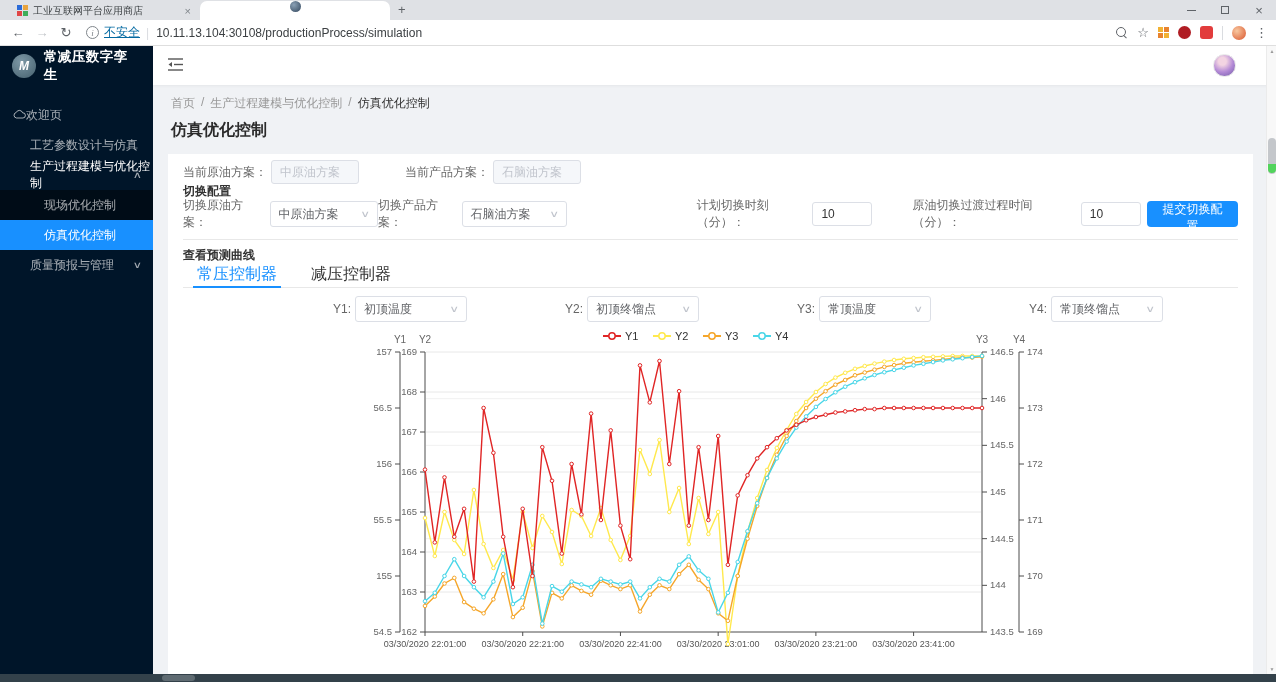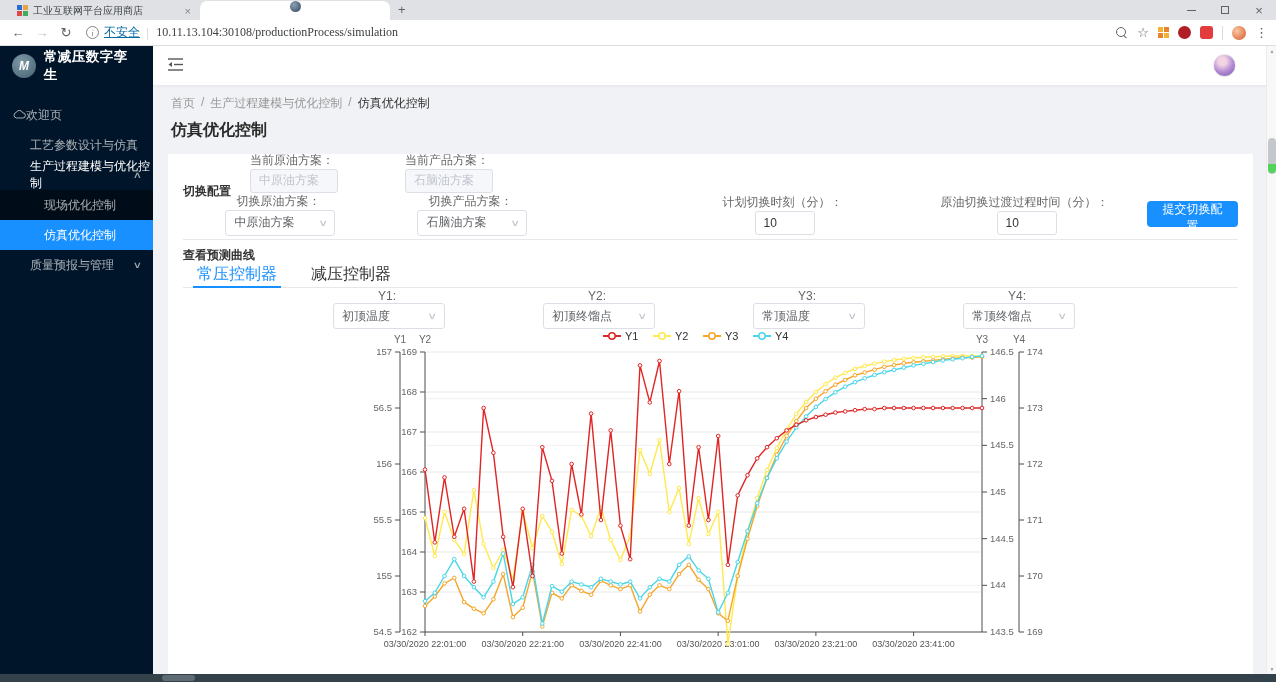--- a/index.html
+++ b/index.html
@@ -24,21 +24,21 @@
   .win-btn { width:34px; height:20px; display:flex; align-items:center; justify-content:center; color:#5f6368; font-size:10px; }
   .win-btn .bar { width:9px; border-bottom:1px solid #5f6368; }
   .win-btn .box { width:8px; height:8px; border:1px solid #5f6368; }
 
   .addressbar { position:absolute; left:0; top:20px; width:1276px; height:26px; background:#fff; border-bottom:1px solid #e0e0e0; display:flex; align-items:center; font-size:12px; color:#5f6368; }
   .nav-ic { width:24px; text-align:center; font-size:13px; color:#5f6368; }
   .nav-ic.dim { color:#c3c6ca; }
   .info-badge { width:13px; height:13px; border:1px solid #80868b; border-radius:50%; font-size:9px; display:flex; align-items:center; justify-content:center; margin:0 5px 0 8px; color:#80868b; font-style:italic; font-family:"Liberation Serif",serif; }
   .notsecure { color:#0369a1; margin-right:6px;text-decoration:underline; }
   .url-sep { color:#dadce0; margin-right:7px; }
-  .url-text { color:#3c4043;font-family:Liberation Serif, serif; }
+  .url-text { color:#3c4043; }
   .addr-right { margin-left:auto; display:flex; align-items:center; gap:9px; padding-right:8px; }
   .zoom-ic { position:relative; width:12px; height:12px; }
   .zoom-ic::before { content:""; position:absolute; left:0; top:0; width:8px; height:8px; border:1.4px solid #5f6368; border-radius:50%; }
   .zoom-ic::after { content:""; position:absolute; left:8px; top:8px; width:4px; border-top:1.6px solid #5f6368; transform:rotate(45deg); transform-origin:0 0; }
   .star-ic { font-size:13px; color:#5f6368; }
   .ext-grid { display:grid; grid-template-columns:5px 5px; grid-template-rows:5px 5px; gap:1px; }
   .ext-grid i:nth-child(1){background:#f2b233;} .ext-grid i:nth-child(2){background:#e8832e;}
   .ext-grid i:nth-child(3){background:#e8832e;} .ext-grid i:nth-child(4){background:#f2b233;}
   .ext-round { width:13px; height:13px; border-radius:50%; background:#b01d24; }
   .ext-square { width:13px; height:13px; border-radius:3px; background:#e23c3c; }
@@ -68,21 +68,21 @@
 
   .content { position:absolute; left:153px; top:39px; width:1113px; height:468px; }
   .breadcrumb { padding:10px 0 0 18px; font-size:12px; color:#999; display:flex; gap:6px; }
   .breadcrumb .cur { color:#333; }
   .page-title { padding:8px 0 0 18px; font-size:16px; color:#2b2b2b; font-weight:600; }
 
   .card { position:absolute; left:15px; top:69px; width:1085px; height:520px; background:#fff; padding:6px 15px 0 15px; overflow:hidden; }
   .sec-h { font-size:12px; font-weight:bold; color:#333; height:15px; line-height:15px; margin-bottom:2px; }
   .form-row { display:flex; align-items:center; height:24px; margin-bottom:0; }
   .form-row.r2 { height:26px; }
-  .fg { display:flex; align-items:center;flex-direction:column; }
+  .fg { display:flex; align-items:center; }
   .fg .lbl { font-size:12px; color:#666; margin-right:4px; }
   .g-w1 { width:222px; } .g-w2 { width:215px; } .g-w3 { width:200px; } .g-w4 { width:260px;align-items:center; }
   .inp { height:24px; border:1px solid #dcdfe6; border-radius:3px; font-size:12px; padding:0 8px; color:#333; background:#fff; font-family:inherit; }
   .inp.dis { background:#f5f7fa; color:#c0c4cc; width:88px; }
   .inp.num { width:60px; }
   .sel { width:110px; height:26px; border:1px solid #dcdfe6; border-radius:3px; display:flex; align-items:center; justify-content:space-between; padding:0 8px; font-size:12px; color:#606266; background:#fff; }
   .sel .car { color:#c0c4cc; font-size:9px; transform:scaleX(1.5); }
   .btn-primary { height:26px; padding:0 14px; background:#1890ff; color:#fff; font-size:12px; border:none; border-radius:4px; margin-left:6px; }
   .divider { border-top:1px solid #e8e8e8; margin-top:12px; }
   .sec-h.curves { margin-top:8px; }

